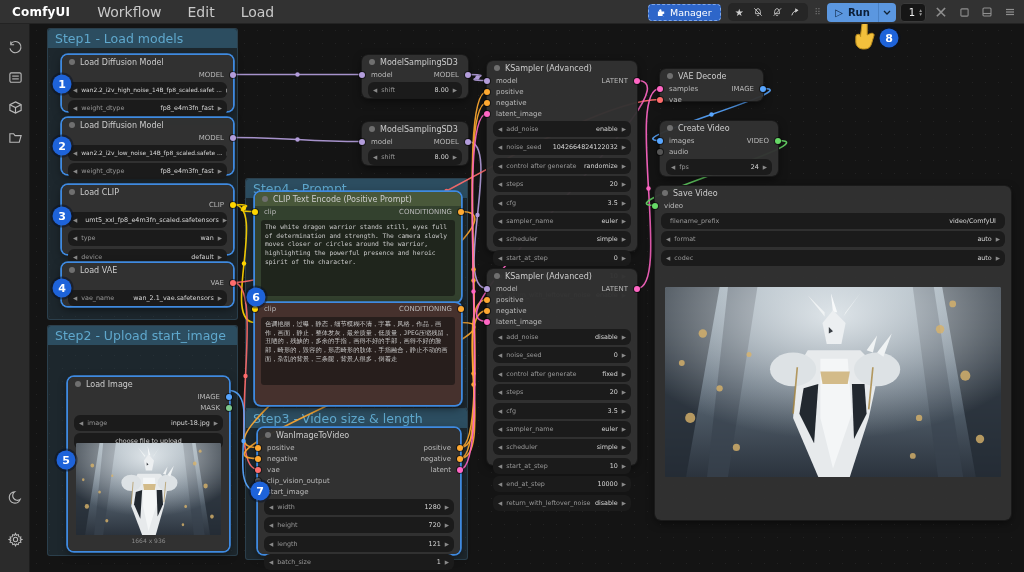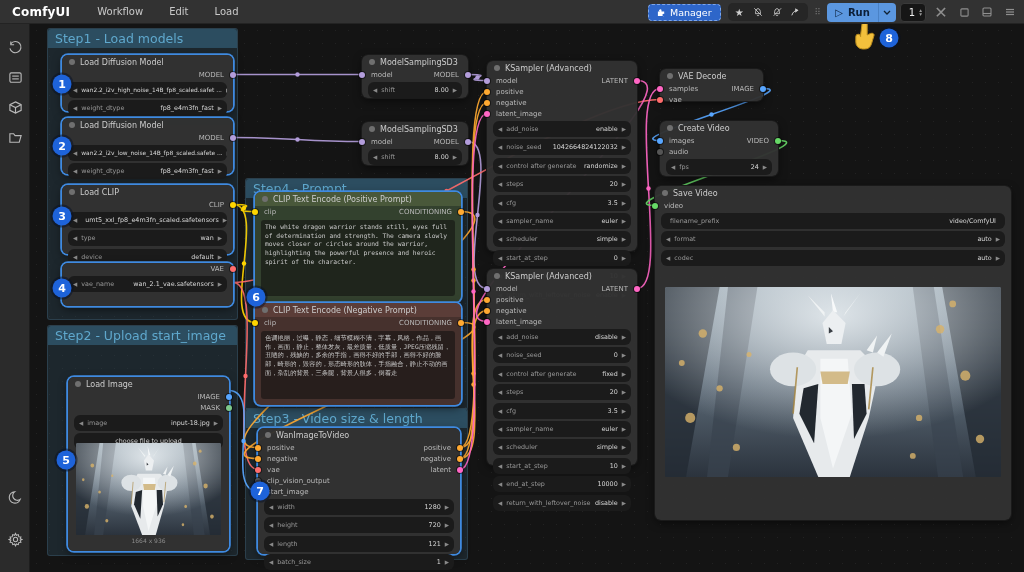--- a/index.html
+++ b/index.html
@@ -4,21 +4,21 @@
 <style>
   * { margin:0; padding:0; box-sizing:border-box; }
   html,body { width:1024px; height:572px; overflow:hidden; background:#131313;
     font-family:"DejaVu Sans", sans-serif; }
   #app { position:relative; width:1024px; height:572px; }
 
   
   #menubar { position:absolute; left:0; top:0; width:1024px; height:24px;
     background:#323232; border-bottom:1px solid #232323; display:flex; align-items:center; z-index:30; }
   #logo { color:#fff; font-weight:bold; font-size:12px; padding:0 14px 0 12px; letter-spacing:.2px; }
-  .menu-item { color:#c9c9c9; font-size:10px; padding:0 13px; height:24px; line-height:24px; cursor:default; }
+  .menu-item { color:#c9c9c9; font-size:14px; padding:0 13px; height:24px; line-height:24px; cursor:default; }
   #tb-right { position:absolute; right:6px; top:0; height:24px; display:flex; align-items:center; gap:7px; }
   #manager-btn { display:flex; align-items:center; gap:4px; background:#2e66c9; border:1px dashed #7ea6e8;
     color:#fff; font-size:9.5px; height:17px; padding:0 8px; border-radius:4px; }
   #quick-icons { display:flex; align-items:center; gap:2px; background:#262626; border-radius:5px; height:18px; padding:0 3px; }
   .qicon { width:17px; height:16px; display:flex; align-items:center; justify-content:center; color:#cfcfcf; font-size:10px; }
   .grip { color:#6a6a6a; font-size:9px; letter-spacing:-1px; line-height:7px; text-align:center; }
   #run-wrap { display:flex; align-items:center; }
   #run-btn { display:flex; align-items:center; gap:5px; background:#5b97e0; color:#0c1f38; height:19px;
     padding:0 8px; border-radius:4px 0 0 4px; font-size:10px; font-weight:bold; }
   #run-chevron { background:#5b97e0; height:19px; width:18px; border-left:1px solid #4a82c6;
@@ -275,20 +275,24 @@
           </div>
           <div class="widget">
             <span class="warrow">◀</span>
             <span class="wlabel">device</span>
             <span class="wvalue">default</span>
             <span class="warrow">▶</span>
           </div>
         </div>
       </div>
       <div class="node selected" style="left: 32px; top: 239px; width: 171px; height: 43px;">
+        <div class="node-header">
+          <span class="hdot"></span>
+          <span class="">Load VAE</span>
+        </div>
         <div class="prow">
           <span class=""></span>
           <span class="">VAE</span>
           <span class="pdot out" style="background: rgb(255, 109, 109);"></span>
         </div>
         <div class="widgets">
           <div class="widget">
             <span class="warrow">◀</span>
             <span class="wlabel">vae_name</span>
             <span class="wvalue">wan_2.1_vae.safetensors</span>
@@ -385,24 +389,20 @@
           <span class="">clip</span>
           <span class="">CONDITIONING</span>
           <span class="pdot in" style="background: rgb(255, 213, 0);"></span>
           <span class="pdot out" style="background: rgb(255, 169, 49);"></span>
         </div>
         <div class="widgets">
           <div class="textwidget" style="height: 76px;">The white dragon warrior stands still, eyes full of determination and strength. The camera slowly moves closer or circles around the warrior, highlighting the powerful presence and heroic spirit of the character.</div>
         </div>
       </div>
       <div class="node selected" style="left: 225px; top: 279px; width: 206px; height: 102px; background: rgb(70, 49, 45);">
-        <div class="node-header" style="background: rgb(91, 61, 56);">
-          <span class="hdot"></span>
-          <span class="">CLIP Text Encode (Negative Prompt)</span>
-        </div>
         <div class="prow">
           <span class="">clip</span>
           <span class="">CONDITIONING</span>
           <span class="pdot in" style="background: rgb(255, 213, 0);"></span>
           <span class="pdot out" style="background: rgb(255, 169, 49);"></span>
         </div>
         <div class="widgets">
           <div class="textwidget" style="height: 68px;">色调艳丽，过曝，静态，细节模糊不清，字幕，风格，作品，画作，画面，静止，整体发灰，最差质量，低质量，JPEG压缩残留，丑陋的，残缺的，多余的手指，画得不好的手部，画得不好的脸部，畸形的，毁容的，形态畸形的肢体，手指融合，静止不动的画面，杂乱的背景，三条腿，背景人很多，倒着走</div>
         </div>
       </div>

